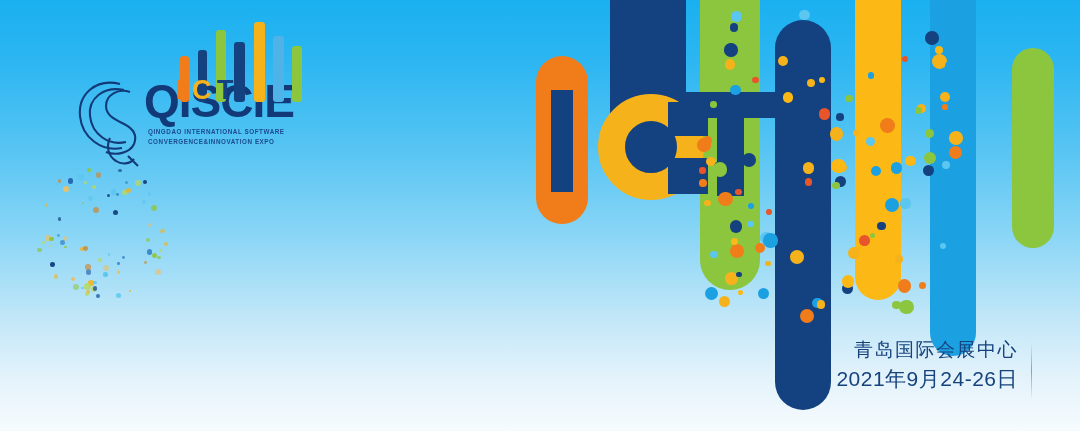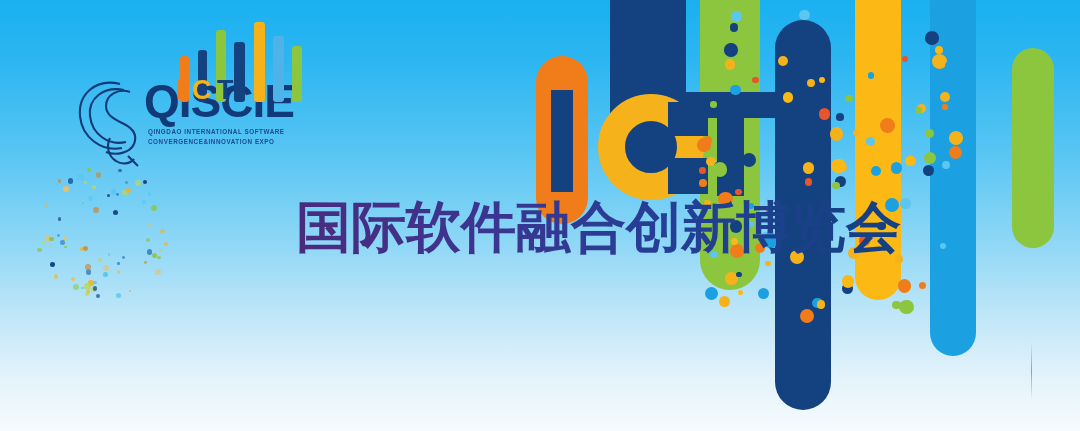--- a/index.html
+++ b/index.html
@@ -337,20 +337,21 @@
         <div class="sb" style="left: 86px; top: 0px; width: 11px; height: 80px; background: rgb(245, 178, 27);"></div>
         <div class="sb" style="left: 105px; top: 14px; width: 11px; height: 66px; background: rgb(79, 179, 232);"></div>
         <div class="sb" style="left: 124px; top: 24px; width: 10px; height: 56px; background: rgb(140, 198, 62);"></div>
       </div>
     <span class="txt" style="left:8px;color:#f07d1a;">I</span>
     <span class="txt" style="left:24px;color:#f5b21b;">C</span>
     <span class="txt" style="left:49px;color:#14417f;">T</span>
   </div>
 
   <div id="title">
-    <div id="title-l2">国际软件融合创新博览会</div>
   </div>
 
   <div id="venue-block">
+    <div id="venue-line">青岛国际会展中心</div>
+    <div id="date-line">2021年9月24-26日</div>
   </div>
   <div id="venue-divider"></div>
 
 </div>
 
 </body></html>

